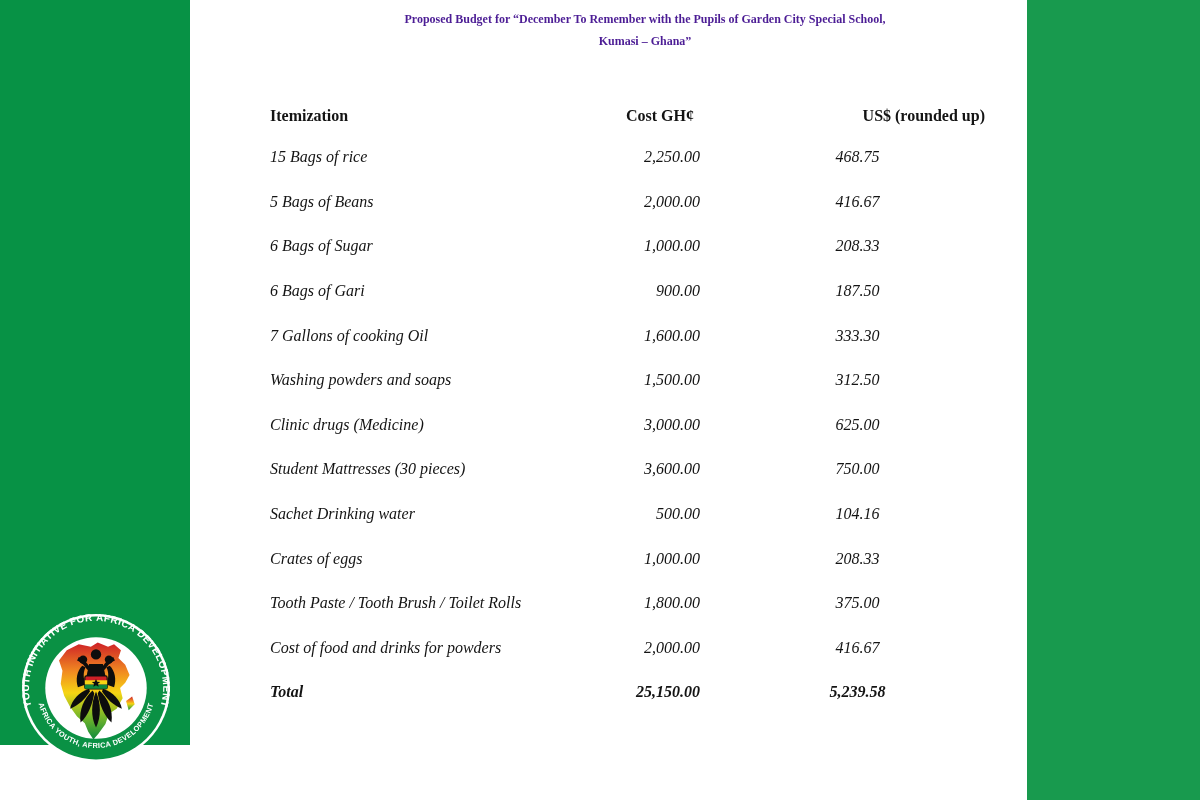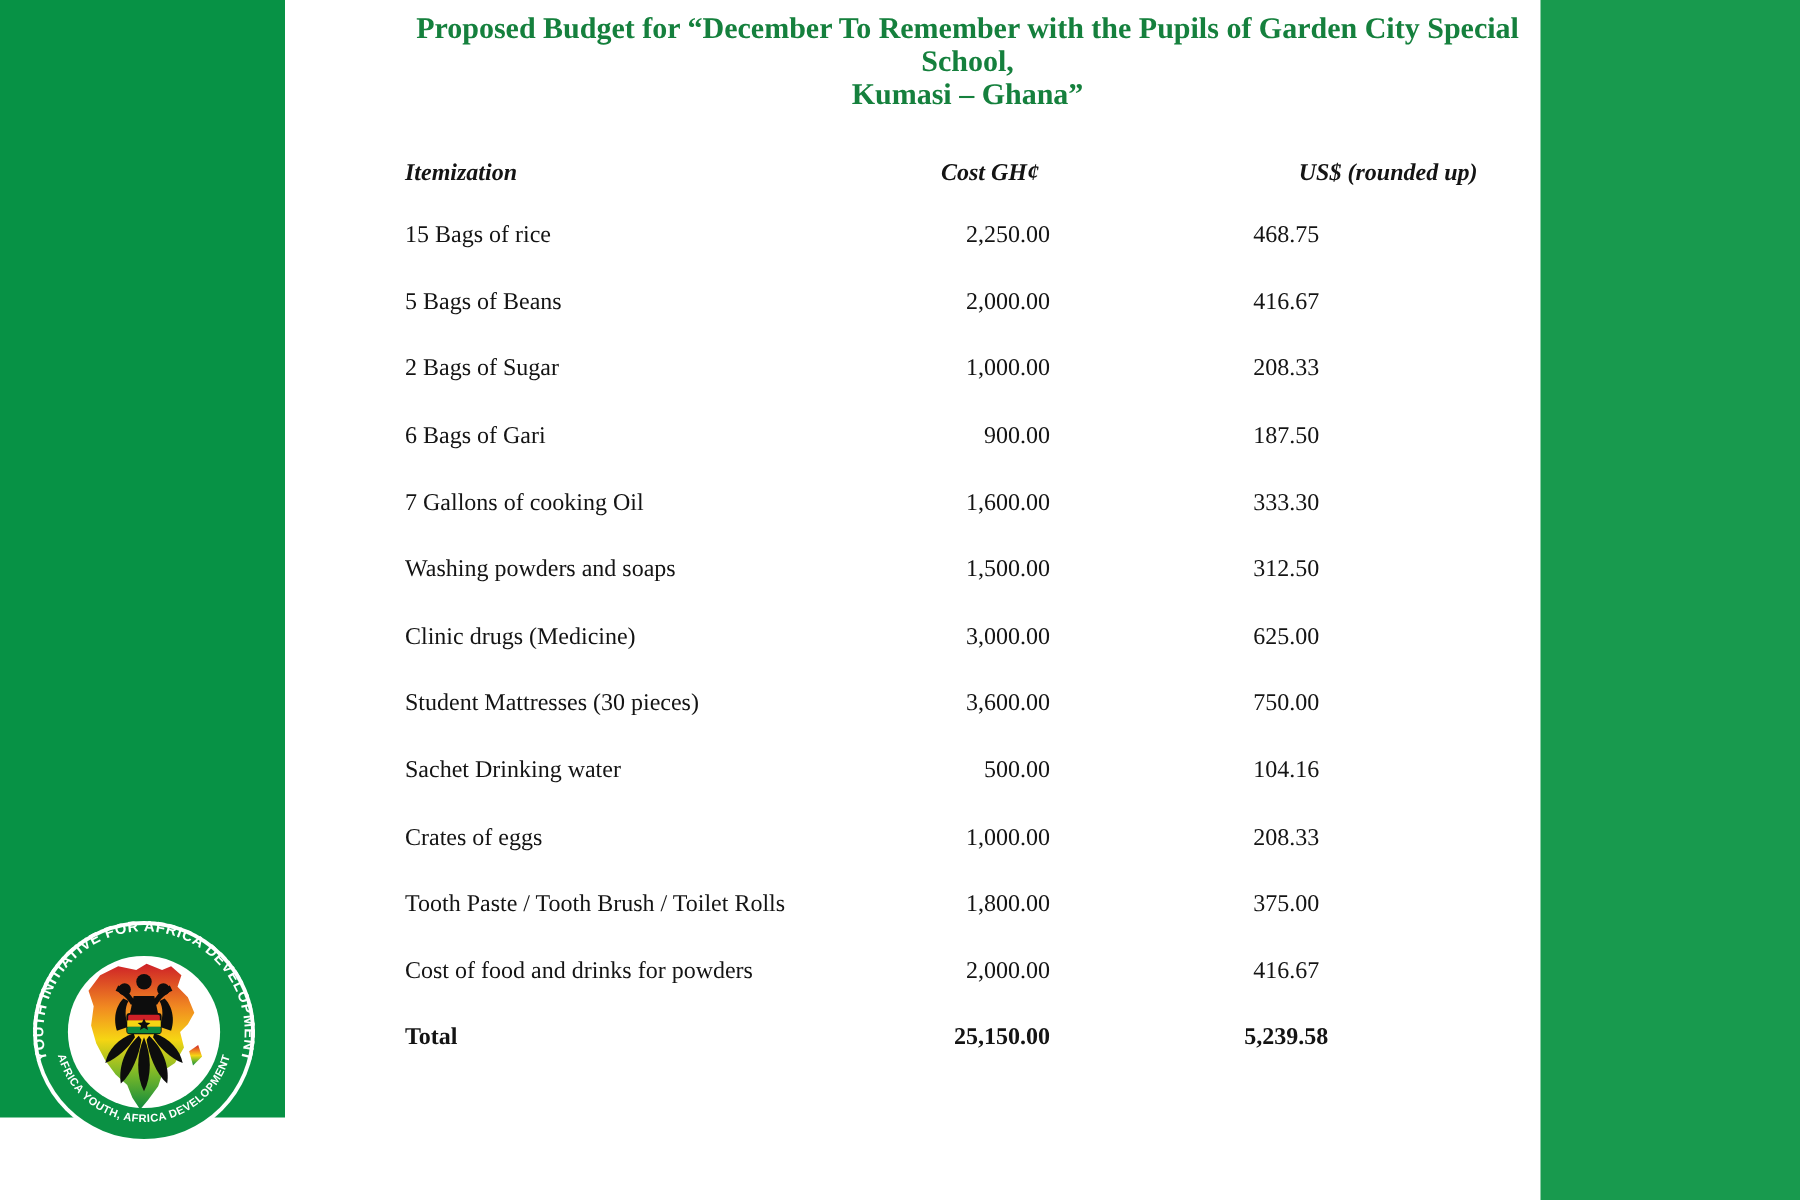--- a/index.html
+++ b/index.html
@@ -5,31 +5,31 @@
   html,body{margin:0;padding:0;}
   body{width:1200px;height:800px;overflow:hidden;background:#ffffff;
        font-family:"Liberation Serif", serif;color:#1a1a1a;}
   .page{position:relative;width:1200px;height:800px;background:#ffffff;}
 
   .band{position:absolute;top:0;}
   .band-left{left:0;width:190px;height:745px;background:#079245;}
   .band-right{left:1027px;width:173px;height:800px;background:#189A4E;}
 
   .title{position:absolute;left:250px;top:8px;width:790px;text-align:center;
-         font-weight:bold;font-size:20px;line-height:22px;color:#15803d;}
+         font-weight:bold;font-size:12px;line-height:22px;color:#4c1d95;}
 
   table.budget{position:absolute;left:270px;top:97px;border-collapse:collapse;
                table-layout:fixed;font-size:16px;color:#141414;}
   table.budget col.c1{width:320px;}
   table.budget col.c2{width:140px;}
   table.budget col.c3{width:255px;}
-  table.budget th{font-weight:bold;text-align:left;height:38px;vertical-align:middle;padding:0;font-style:italic;}
+  table.budget th{font-weight:bold;text-align:left;height:38px;vertical-align:middle;padding:0;}
   table.budget th.c2{text-align:center;}
   table.budget th.c3{text-align:right;}
-  table.budget td{height:44.6px;vertical-align:middle;padding:0;}
+  table.budget td{height:44.6px;vertical-align:middle;padding:0;font-style:italic;}
   table.budget td.c1{text-align:left;}
   table.budget td.c2{text-align:right;padding-right:30px;}
   table.budget td.c3{text-align:center;}
   table.budget tr.total-row td{font-weight:bold;}
 
   .logo{position:absolute;left:10px;top:602px;width:172px;height:172px;}
   .logo svg{width:100%;height:100%;display:block;}
   .ring-text{font-family:"Liberation Sans", sans-serif;font-weight:bold;fill:#ffffff;}
 </style>
 </head>
@@ -63,21 +63,21 @@
           <td class="c1">15 Bags of rice</td>
           <td class="c2">2,250.00</td>
           <td class="c3">468.75</td>
         </tr>
         <tr>
           <td class="c1">5 Bags of Beans</td>
           <td class="c2">2,000.00</td>
           <td class="c3">416.67</td>
         </tr>
         <tr>
-          <td class="c1">2 Bags of Sugar</td>
+          <td class="c1">6 Bags of Sugar</td>
           <td class="c2">1,000.00</td>
           <td class="c3">208.33</td>
         </tr>
         <tr>
           <td class="c1">6 Bags of Gari</td>
           <td class="c2">900.00</td>
           <td class="c3">187.50</td>
         </tr>
         <tr>
           <td class="c1">7 Gallons of cooking Oil</td>

